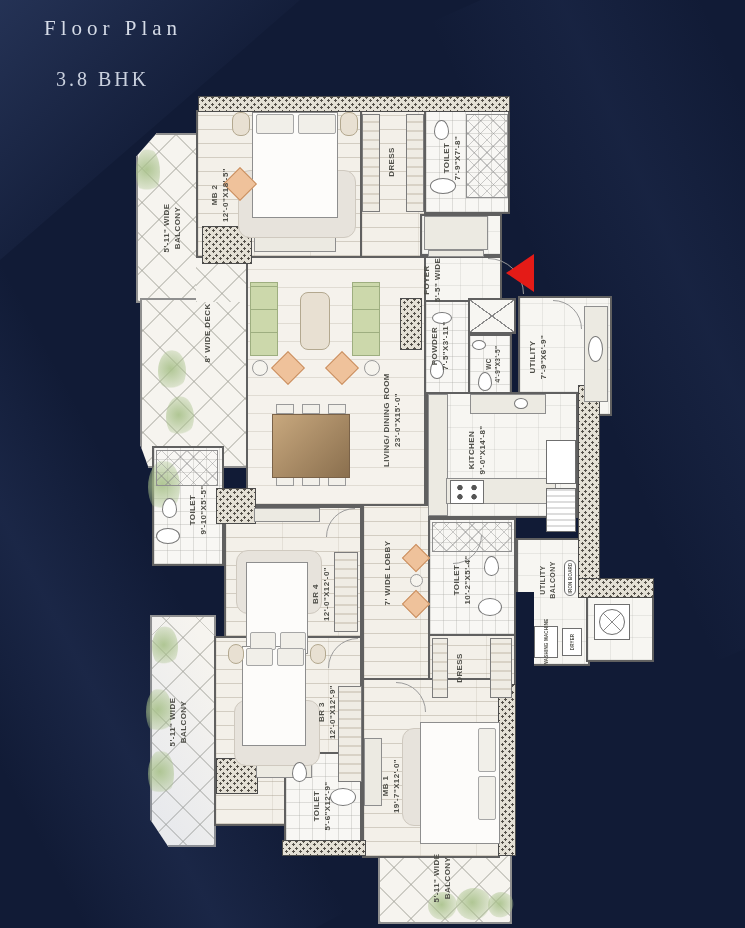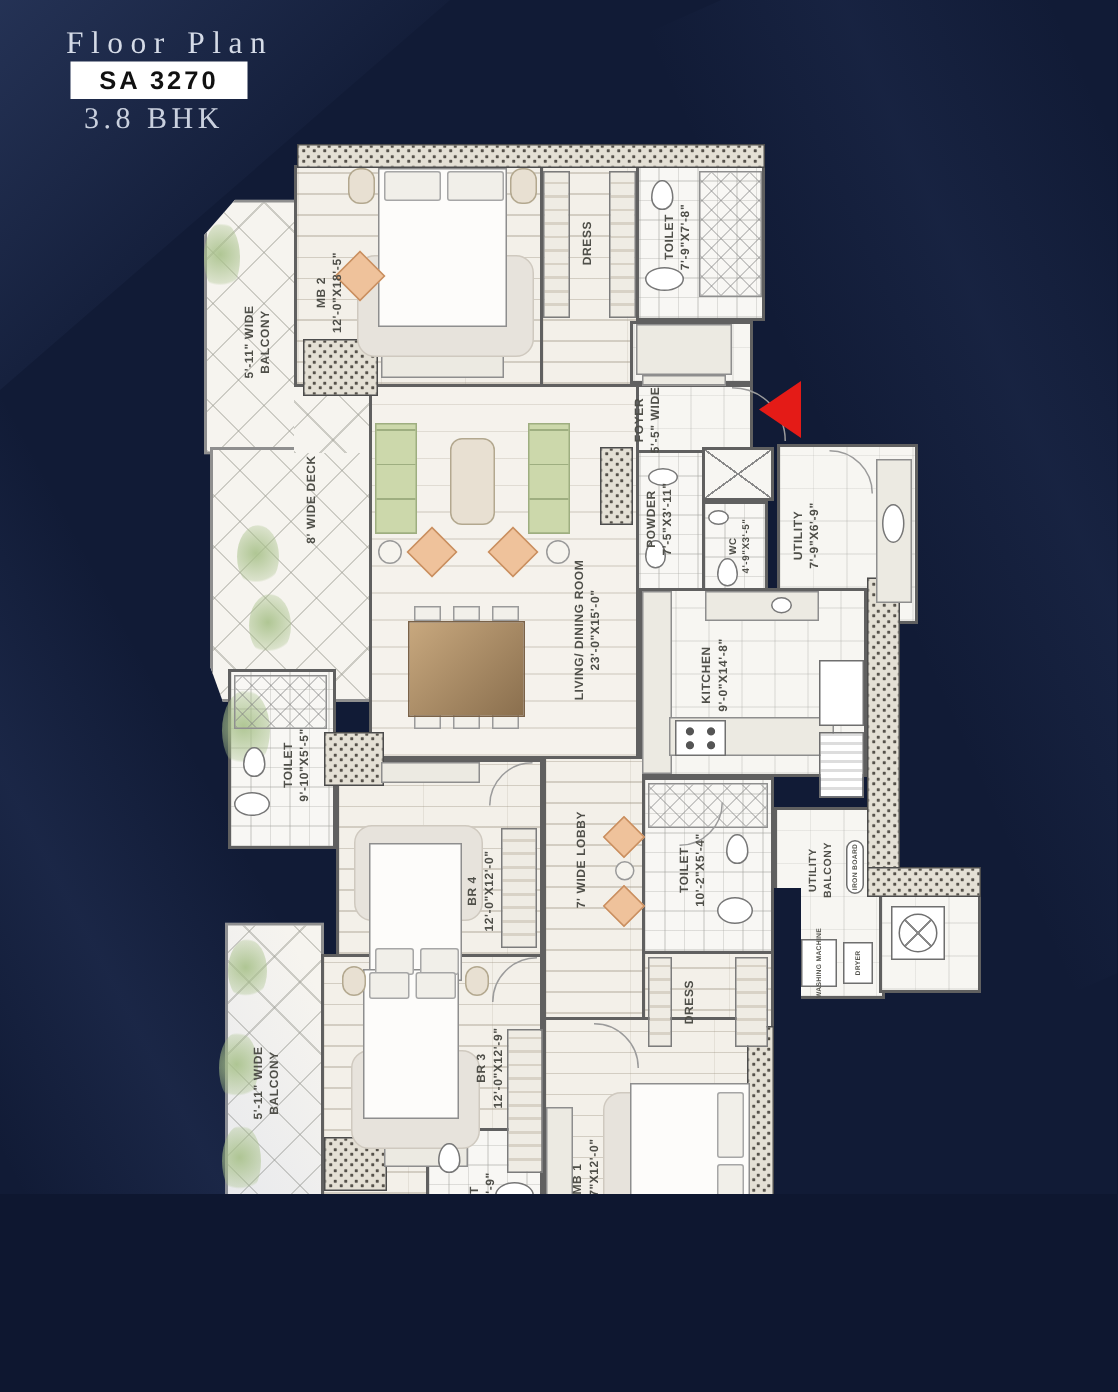--- a/index.html
+++ b/index.html
@@ -1,16 +1,16 @@
 <!DOCTYPE html>
 <html><head>
 <meta charset="utf-8">
 <style>
   html,body{margin:0;padding:0;background:#0e1730;}
-  #stage{position:relative;width:745px;height:796px;overflow:hidden;
+  #stage{position:relative;width:745px;height:928px;overflow:hidden;
          background:#111b36;font-family:"Liberation Sans",sans-serif;}
   .streak{position:absolute;pointer-events:none;z-index:1;}
   .corner{position:absolute;left:0;top:0;width:300px;height:260px;z-index:1;
           background:linear-gradient(135deg,rgba(125,155,225,.18),rgba(125,155,225,0) 62%);
           clip-path:polygon(0 0,100% 0,0 100%);}
   
   .t-head{position:absolute;left:44px;top:16px;font-family:"Liberation Serif",serif;
           font-size:21px;letter-spacing:5px;color:#d5dbe7;z-index:50;}
   .t-box{position:absolute;left:47px;top:41px;width:118px;height:25px;background:#fff;
          display:flex;align-items:center;justify-content:center;z-index:50;
@@ -91,21 +91,20 @@
 
 <div id="stage">
 
   <div class="corner"></div>
   <div class="streak" style="left:-90px;top:120px;width:240px;height:900px;transform:rotate(-28deg);
        background:linear-gradient(to right,rgba(110,140,215,0),rgba(110,140,215,.10),rgba(110,140,215,0));"></div>
   <div class="streak" style="left:560px;top:-60px;width:260px;height:700px;transform:rotate(-24deg);
        background:linear-gradient(to right,rgba(110,140,215,0),rgba(110,140,215,.07),rgba(110,140,215,0));"></div>
 
   <div class="t-head">Floor Plan</div>
-  <div class="t-box">SA 3270</div>
   <div class="t-bhk">3.8 BHK</div>
 
   <div class="floor tile" style="left:136px;top:133px;width:80px;height:170px;border:2px solid #8f8f8f;
        clip-path:polygon(26% 0,100% 0,100% 100%,0 100%,0 14%);"></div>
   <div class="floor tile" style="left:140px;top:298px;width:108px;height:170px;border:2px solid #8f8f8f;
        clip-path:polygon(0 0,100% 0,100% 100%,8% 100%,0 86%);"></div>
   <div class="floor tile noborder" style="left:196px;top:252px;width:52px;height:50px;"></div>
   <div class="floor tile" style="left:150px;top:615px;width:66px;height:232px;border:2px solid #8f8f8f;
        clip-path:polygon(0 0,100% 0,100% 100%,28% 100%,0 88%);"></div>
   <div class="floor tile" style="left:378px;top:846px;width:134px;height:78px;border:2px solid #8f8f8f;"></div>

